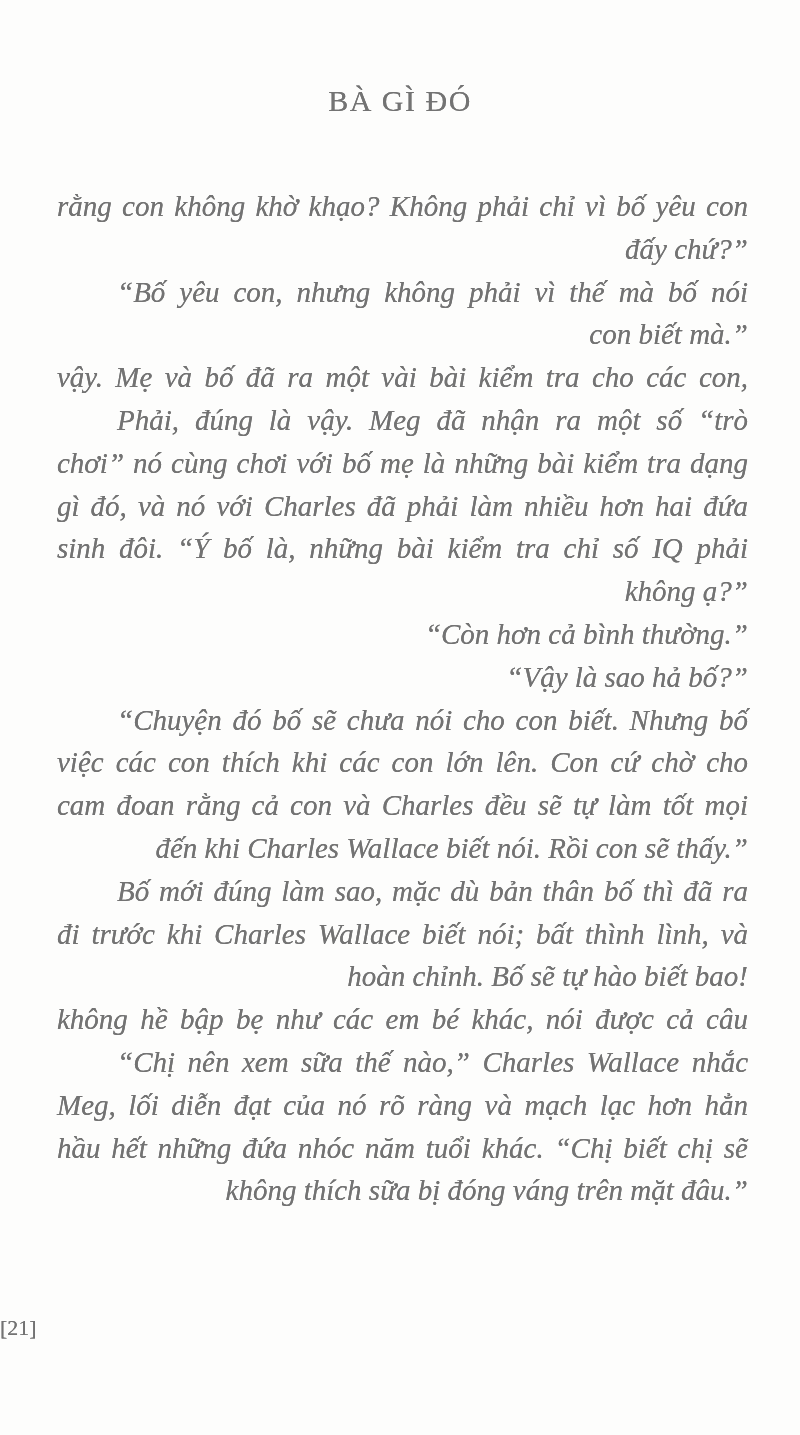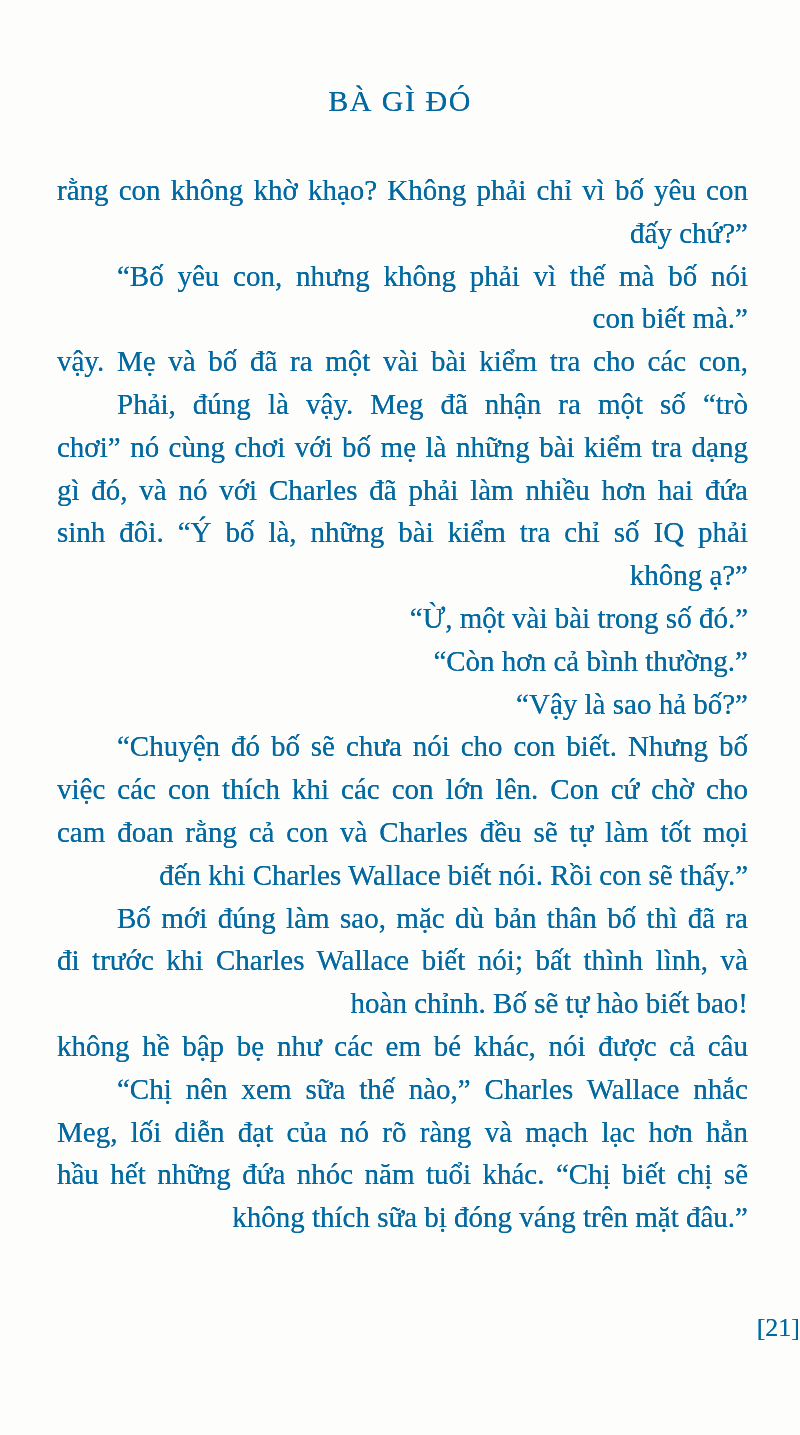--- a/index.html
+++ b/index.html
@@ -7,38 +7,39 @@
     padding: 0;
     background: #ffffff;
   }
   .page {
     position: relative;
     width: 800px;
     height: 1435px;
     background: #fdfdfc;
     overflow: hidden;
     font-family: "Liberation Serif", "DejaVu Serif", serif;
-    color: #0369a1;
+    color: #737373;
   }
   .chapter-header {
     position: absolute;
     top: 84px;
     left: 0;
     width: 100%;
     text-align: center;
     font-size: 30px;
     letter-spacing: 1.5px;
     font-weight: 400;
     text-shadow: 0 0 0.6px currentColor;
   }
   .text-block {
     position: absolute;
-    top: 169px;
+    top: 185px;
     left: 57px;
     width: 691px;
+    font-style: italic;
   }
   .para {
     margin: 0;
     padding: 0;
   }
   .line {
     display: block;
     font-size: 29px;
     line-height: 42.8px;
     text-align: right;
@@ -51,22 +52,22 @@
     text-align-last: justify;
   }
   .para.indent .line:first-child {
     text-indent: 60px;
   }
   .page-number {
     position: absolute;
     top: 1312px;
     left: 0;
     width: 100%;
-    text-align: right;
-    font-size: 26px;
+    text-align: left;
+    font-size: 22px;
     line-height: 31px;
     text-shadow: 0 0 0.5px currentColor;
   }
 </style>
 </head>
 <body>
 
 <div class="page">
   <div class="chapter-header">BÀ GÌ ĐÓ</div>
 
@@ -79,23 +80,20 @@
         <span class="line fill">“Bố yêu con, nhưng không phải vì thế mà bố nói</span>
         <span class="line">con biết mà.”</span>
         <span class="line fill">vậy. Mẹ và bố đã ra một vài bài kiểm tra cho các con,</span>
       </p>
       <p class="para indent">
         <span class="line fill">Phải, đúng là vậy. Meg đã nhận ra một số “trò</span>
         <span class="line fill">chơi” nó cùng chơi với bố mẹ là những bài kiểm tra dạng</span>
         <span class="line fill">gì đó, và nó với Charles đã phải làm nhiều hơn hai đứa</span>
         <span class="line fill">sinh đôi. “Ý bố là, những bài kiểm tra chỉ số IQ phải</span>
         <span class="line">không ạ?”</span>
-      </p>
-      <p class="para indent">
-        <span class="line">“Ừ, một vài bài trong số đó.”</span>
       </p>
       <p class="para indent">
         <span class="line">“Còn hơn cả bình thường.”</span>
       </p>
       <p class="para indent">
         <span class="line">“Vậy là sao hả bố?”</span>
       </p>
       <p class="para indent">
         <span class="line fill">“Chuyện đó bố sẽ chưa nói cho con biết. Nhưng bố</span>
         <span class="line fill">việc các con thích khi các con lớn lên. Con cứ chờ cho</span>

